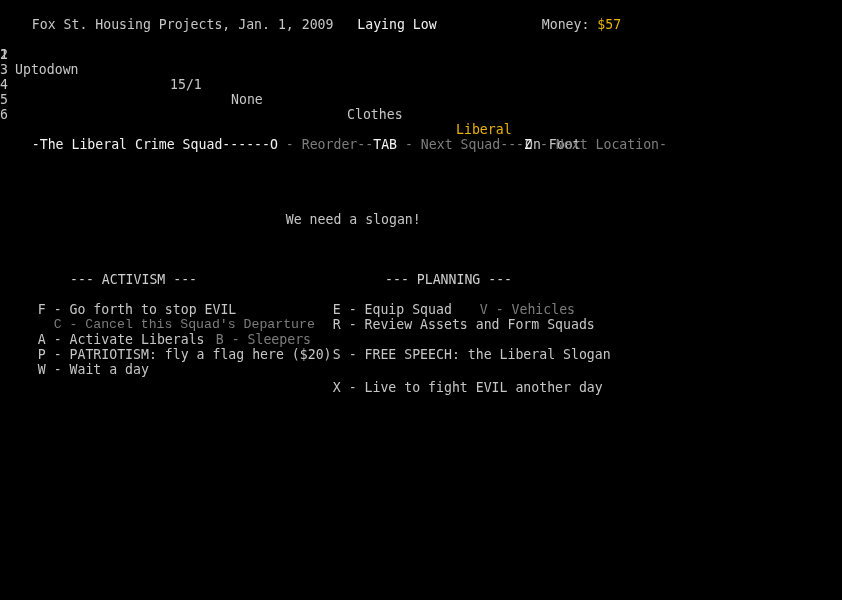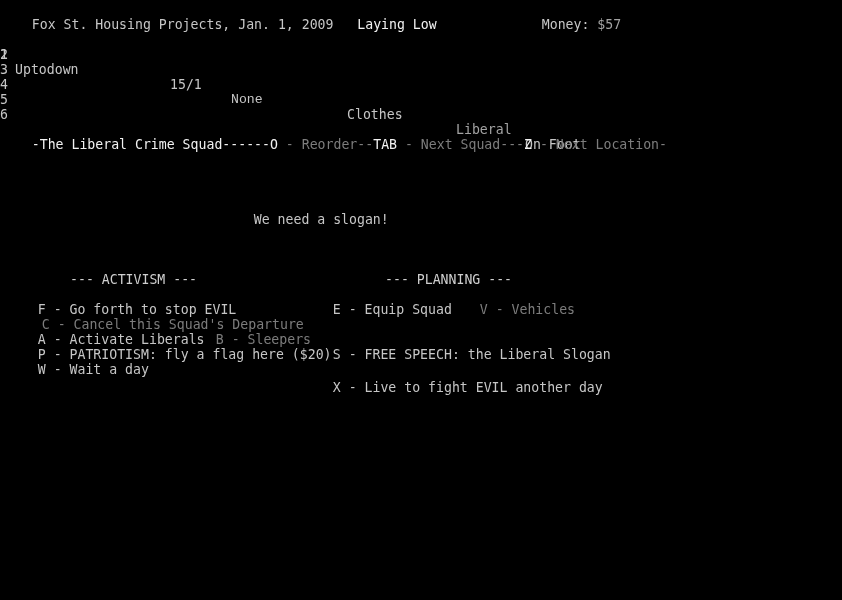--- a/index.html
+++ b/index.html
@@ -28,66 +28,66 @@
     white-space: pre;
     letter-spacing: 0px;
     font-size: 13.2px;
     line-height: 15px;
     height: 15px;
   }
   .seg { white-space: pre; }
   .bright { color: #f2f2f2; }
   .normal { color: #c6c6c6; }
   .dim    { color: #7d7d7d; }
-  .green  { color: #a3a3a3; }
+  .green  { color: #eab308; }
 </style>
 </head>
 <body>
 
 <div id="screen">
 
   <div class="row" style="top:2px;">
     <span class="seg normal">Fox St. Housing Projects, Jan. 1, 2009</span><span class="seg" style="color:transparent;">&nbsp;&nbsp;&nbsp;</span><span class="seg bright">Laying Low</span>
   </div>
   <div class="row" style="top:2px; left:510px;">
     <span class="seg normal">Money:</span><span class="seg">&nbsp;</span><span class="seg green">$57</span>
   </div>
 
 
   <div class="row" style="top:32px;">
     <span class="seg normal" style="position:absolute; left:0px;">1</span>
     <span class="seg normal" style="position:absolute; left:15px;">Uptodown</span>
     <span class="seg normal" style="position:absolute; left:170px;">15/1</span>
-    <span class="seg normal" style="position:absolute; left:231px;font-family:Liberation Mono, monospace;">None</span>
+    <span class="seg normal" style="position:absolute; left:231px;">None</span>
     <span class="seg normal" style="position:absolute; left:347px;">Clothes</span>
     <span class="seg green" style="position:absolute; left:456px;text-align:right;">Liberal</span>
     <span class="seg normal" style="position:absolute; left:525px;">On Foot</span>
   </div>
 
   <div class="row" style="top:47px;"><span class="seg normal">2</span></div>
   <div class="row" style="top:62px;"><span class="seg normal">3</span></div>
   <div class="row" style="top:77px;"><span class="seg normal">4</span></div>
   <div class="row" style="top:92px;"><span class="seg normal">5</span></div>
   <div class="row" style="top:107px;"><span class="seg normal">6</span></div>
 
   <div class="row" style="top:122px;">
     <span class="seg bright">-The Liberal Crime Squad------</span><span class="seg bright">O</span><span class="seg dim"> - Reorder--</span><span class="seg bright">TAB</span><span class="seg dim"> - Next Squad---</span><span class="seg bright">Z</span><span class="seg dim"> - Next Location-</span>
   </div>
 
-  <div class="row" style="top:197px; left:222px;">
+  <div class="row" style="top:197px; left:254px;">
     <span class="seg normal">We need a slogan!</span>
   </div>
 
   <div class="row" style="top:272px; left:70px;">--- ACTIVISM ---</div>
 
   <div class="row" style="top:287px; left:6px;">
     <span class="seg normal">F</span><span class="seg normal"> - </span><span class="seg normal">Go forth to stop EVIL</span>
   </div>
 
-  <div class="row" style="top:302px; left:10px;">
+  <div class="row" style="top:302px; left:22px;font-family:Liberation Mono, monospace;">
     <span class="seg dim">C</span><span class="seg dim"> - </span><span class="seg dim">Cancel this Squad's Departure</span>
   </div>
 
   <div class="row" style="top:317px; left:6px;">
     <span class="seg normal">A</span><span class="seg normal"> - </span><span class="seg normal">Activate Liberals</span>
   </div>
   <div class="row" style="top:317px; left:184px;">
     <span class="seg dim">B</span><span class="seg dim"> - </span><span class="seg dim">Sleepers</span>
   </div>
 
@@ -101,20 +101,23 @@
 
   <div class="row" style="top:272px; left:385px;">--- PLANNING ---</div>
 
   <div class="row" style="top:287px; left:301px;">
     <span class="seg normal">E</span><span class="seg normal"> - </span><span class="seg normal">Equip Squad</span>
   </div>
   <div class="row" style="top:287px; left:448px;">
     <span class="seg dim">V</span><span class="seg dim"> - </span><span class="seg dim">Vehicles</span>
   </div>
 
+  <div class="row" style="top:302px; left:301px;">
+    <span class="seg normal">R</span><span class="seg normal"> - </span><span class="seg normal">Review Assets and Form Squads</span>
+  </div>
 
 
   <div class="row" style="top:332px; left:301px;">
     <span class="seg normal">S</span><span class="seg normal"> - </span><span class="seg normal">FREE SPEECH: the Liberal Slogan</span>
   </div>
 
   <div class="row" style="top:365px; left:301px;">
     <span class="seg normal">X</span><span class="seg normal"> - </span><span class="seg normal">Live to fight EVIL another day</span>
   </div>
 

